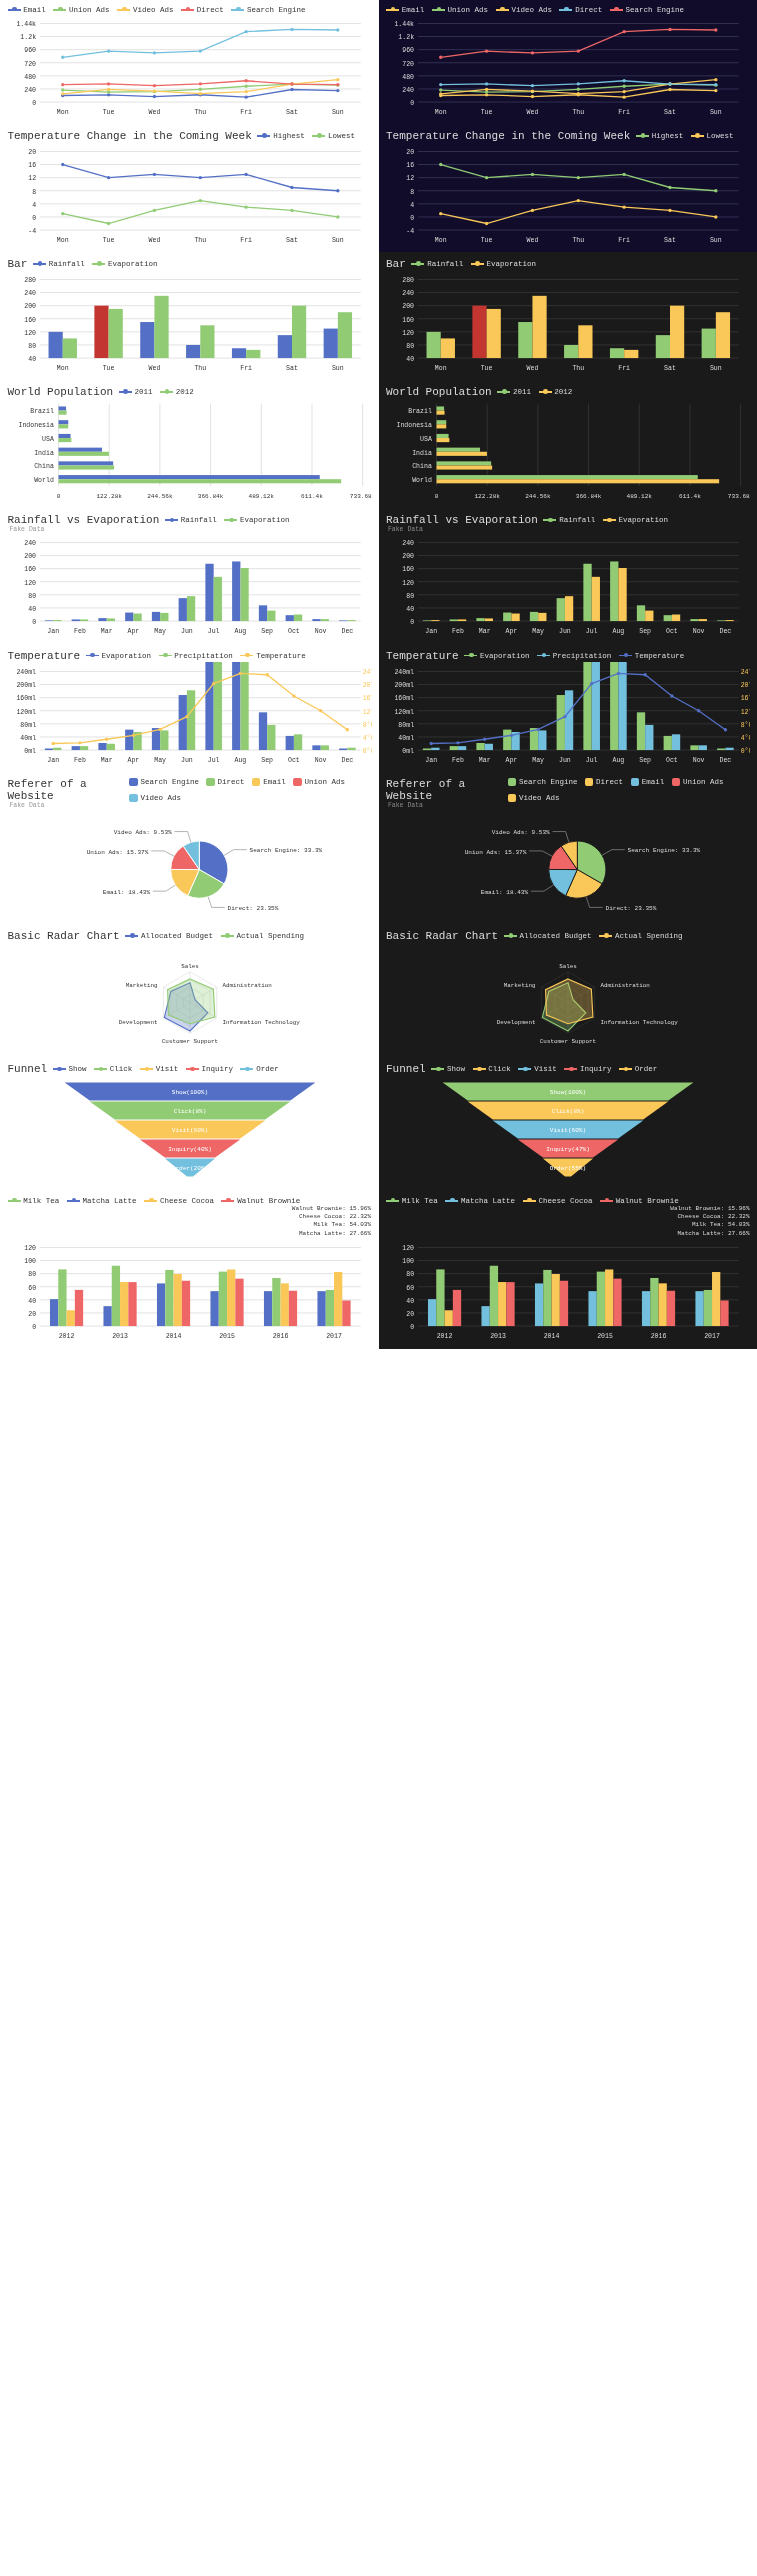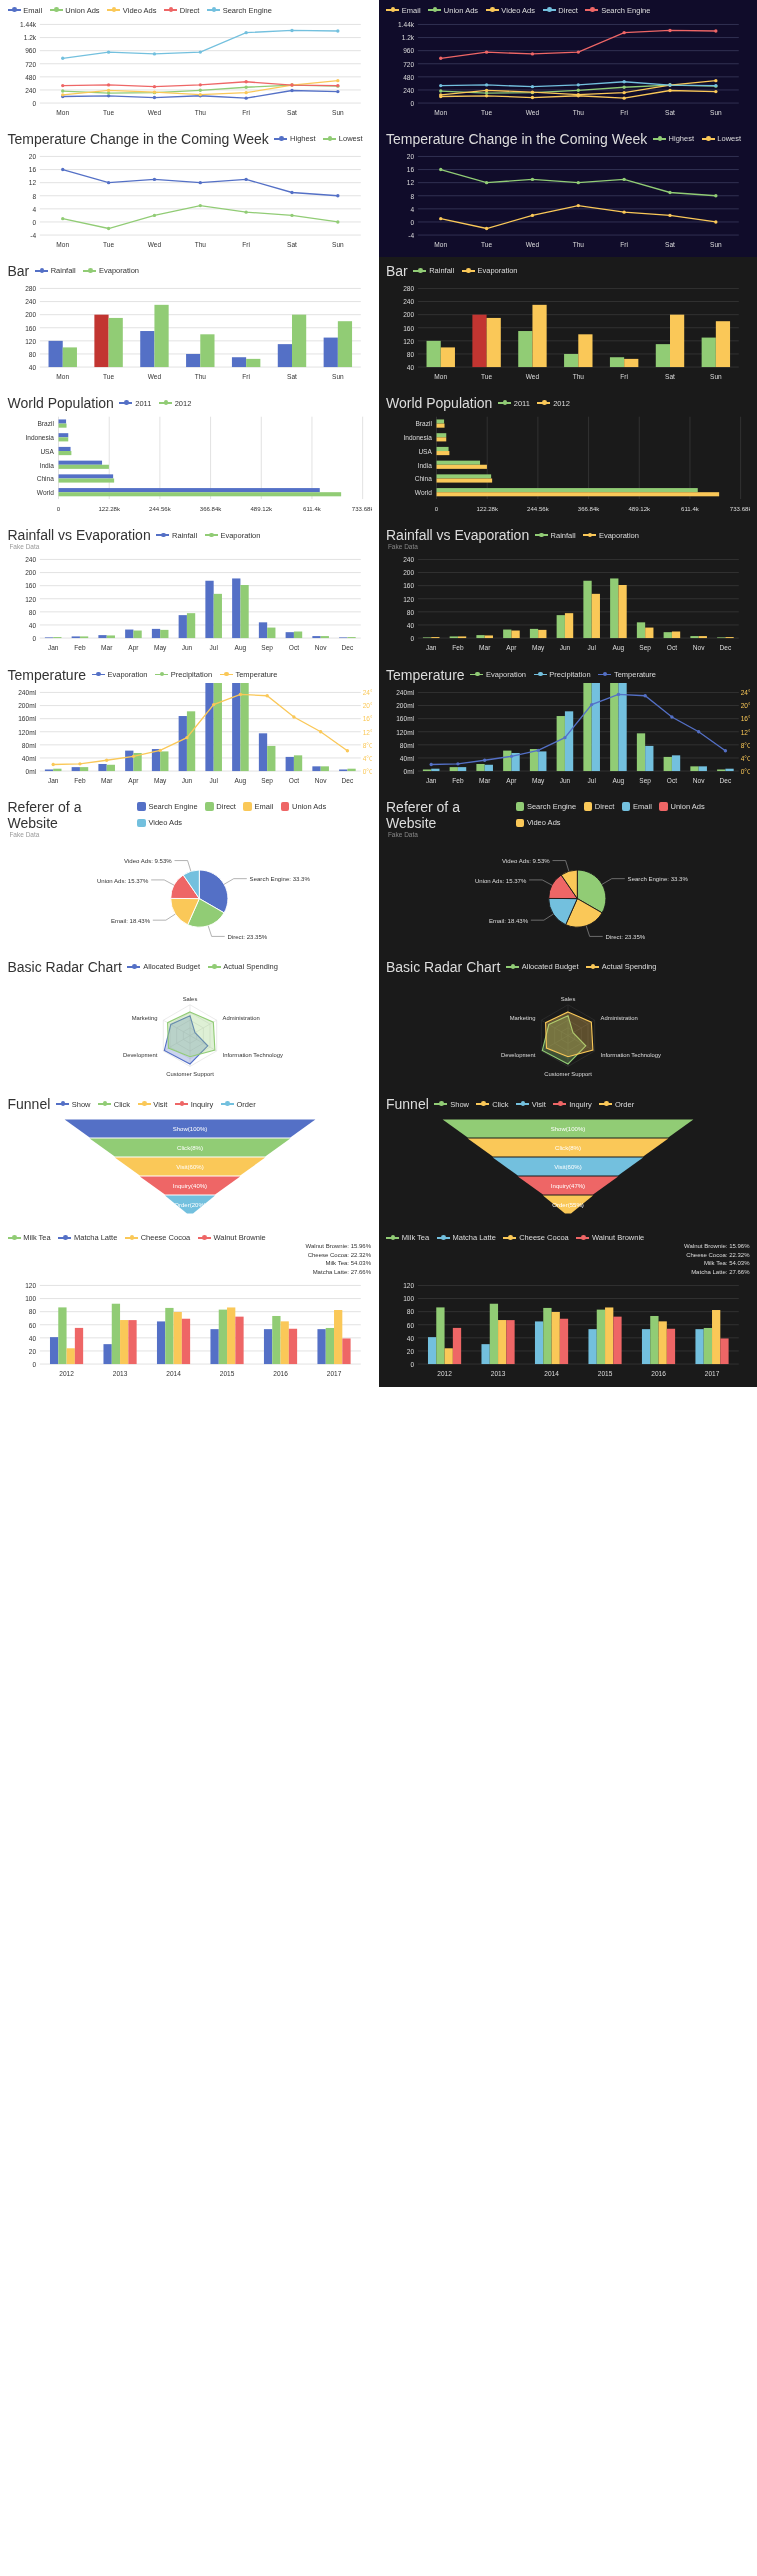--- a/index.html
+++ b/index.html
@@ -3,23 +3,23 @@
 <meta charset="utf-8">
 <style>
   html,body{margin:0;padding:0;background:#fff;}
   body{width:757px;font-family:"Liberation Sans",sans-serif;font-size:8.4px;color:#333;}
   .grid{display:flex;flex-direction:column;}
   .row{display:flex;width:757px;}
   .cell{width:379px;box-sizing:border-box;position:relative;overflow:hidden;}
   .cell.light{background:#ffffff;color:#333;}
   .cell.dark{background:#100c2a;color:#ddd;}
   .cell.dark2{background:#1a1a1a;color:#ddd;}
-  .pad{padding:5.6px 7.5px;}
+  .pad{padding:5.6px 7.5px;font-family:Liberation Mono, monospace;}
   .titlebar{display:flex;align-items:center;gap:5.6px;font-size:8.4px;}
-  .titlebar .tname{font-size:14px;}
+  .titlebar .tname{font-size:11px;}
   .legend{display:flex;align-items:center;gap:7.5px;flex-wrap:wrap;font-size:7.5px;}
   .lg{display:flex;align-items:center;gap:2.8px;white-space:nowrap;}
   .lgline{width:13px;height:1.9px;display:inline-block;position:relative;}
   .lgline:after{content:"";position:absolute;left:4.7px;top:-1.9px;width:4.7px;height:4.7px;border-radius:50%;background:inherit;}
   .lgdot{width:8.4px;height:8.4px;border-radius:1.9px;display:inline-block;}
   svg{display:block;}
 </style>
 </head>
 <body>
 

